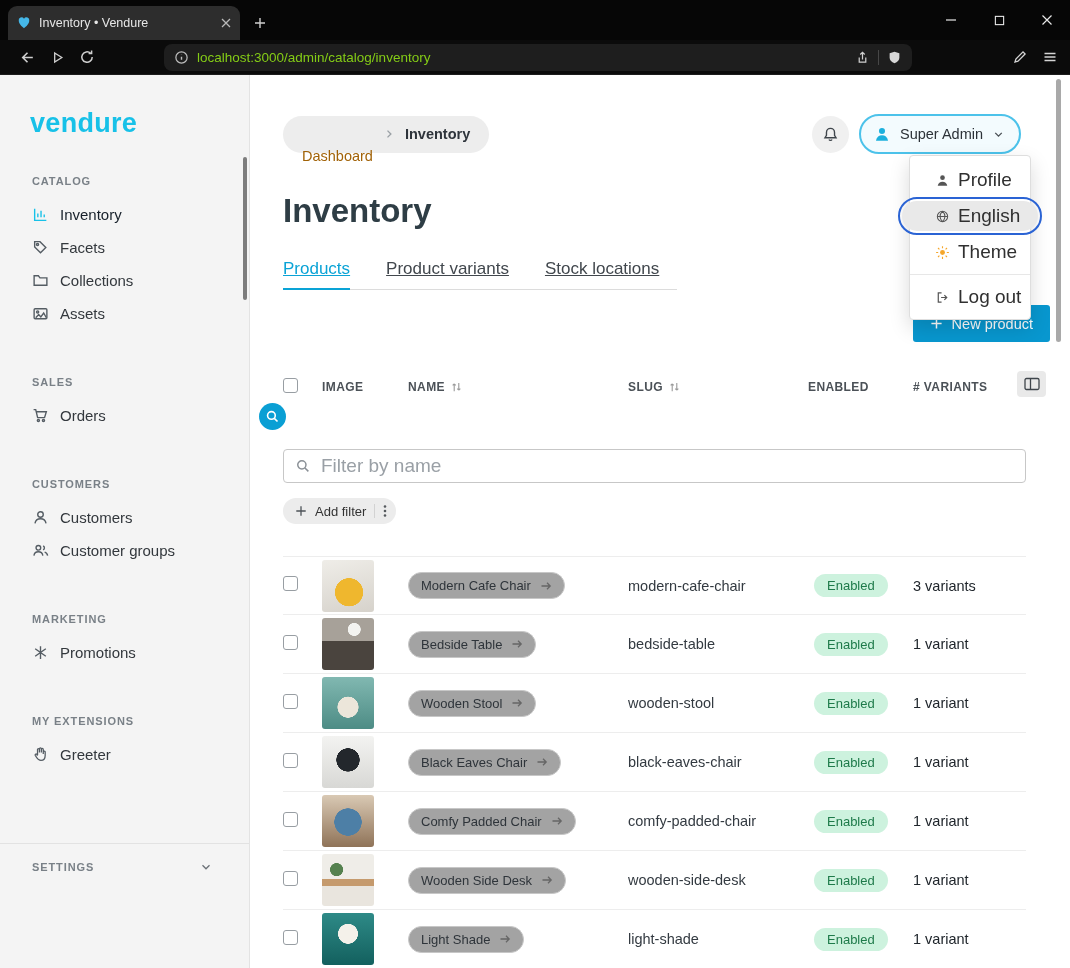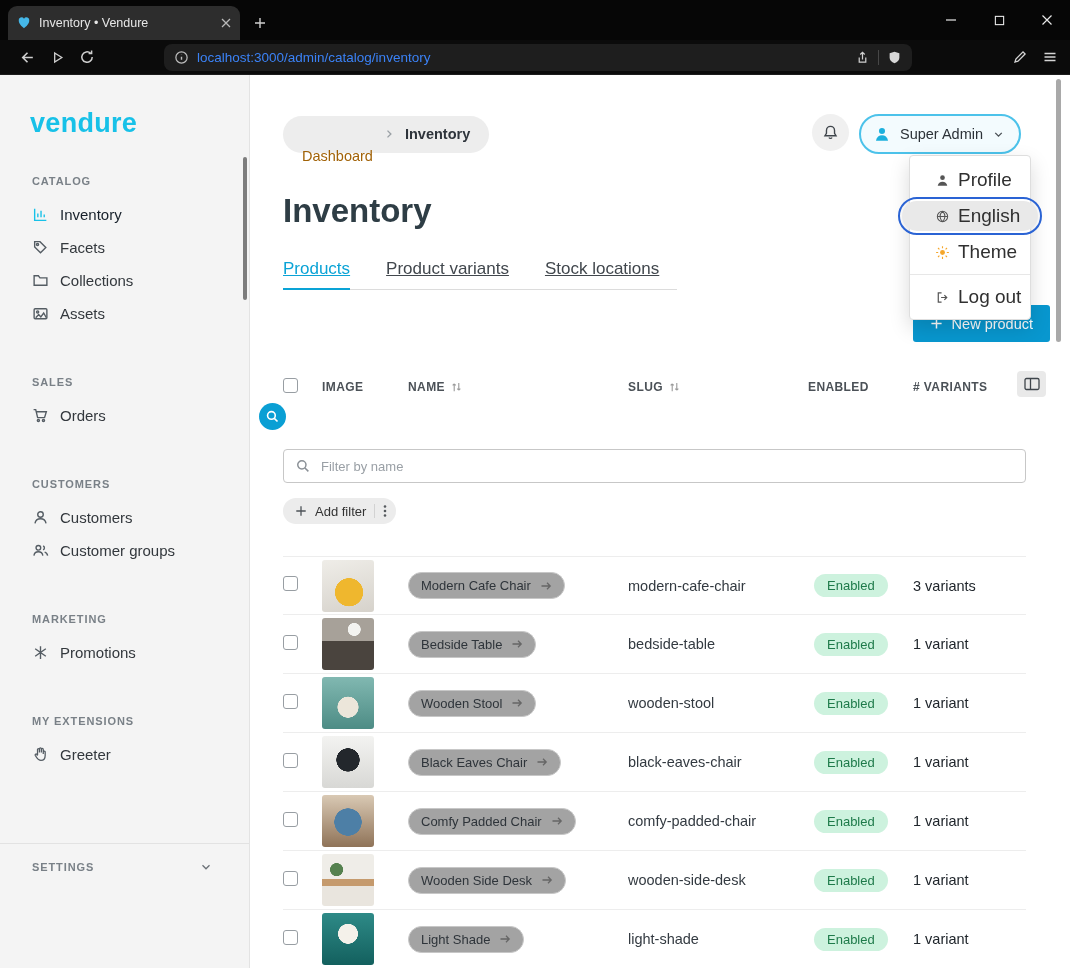--- a/index.html
+++ b/index.html
@@ -14,21 +14,21 @@
     display:flex;align-items:center;gap:8px;padding:17px 9px;color:#e7e7e7;font-size:12.5px;}
   .btab-title{flex:1;white-space:nowrap;overflow:hidden;}
   .newtab{width:28px;height:28px;display:flex;align-items:center;justify-content:center;margin:0 0 3px 6px;border-radius:6px;}
   .wincontrols{position:absolute;right:12px;top:0;height:40px;display:flex;align-items:center;gap:34px;padding-right:4px;}
   .winbtn{width:14px;height:14px;display:flex;align-items:center;justify-content:center;}
 
   .navbar{height:35px;background:#0b0b0b;display:flex;align-items:center;padding:0 12px;border-bottom:1px solid #1c1c1c;}
   .navbtn{width:30px;height:28px;display:flex;align-items:center;justify-content:center;border-radius:6px;}
   .urlbar{flex:1;height:27px;margin:0 100px 0 62px;background:#1e1e1e;border-radius:8px;
     display:flex;align-items:center;gap:8px;padding:0 10px;color:#cfcfcf;font-size:13.5px;}
-  .url-text{flex:1;white-space:nowrap;overflow:hidden;color:#3b82f6;}
+  .url-text{flex:1;white-space:nowrap;overflow:hidden;color:#84cc16;}
   .url-divider{width:1px;height:15px;background:#474747;}
   .nav-right{display:flex;align-items:center;gap:14px;}
 
   
   .app{position:absolute;top:75px;left:0;width:1070px;height:893px;display:flex;}
   .sidebar{width:250px;flex:none;background:#f4f4f4;border-right:1px solid #e3e3e3;position:relative;overflow:hidden;}
   .main{flex:1;position:relative;background:#fff;overflow:hidden;}
 
   
   .logo{margin:33px 0 0 30px;color:#17c1e8;font-size:27px;font-weight:700;letter-spacing:.3px;}
@@ -42,21 +42,21 @@
   .sidebar-bottom{position:absolute;left:0;right:0;top:768px;}
   .collapse-row{height:46px;display:flex;align-items:center;justify-content:space-between;
     padding:0 36px 0 32px;border-top:1px solid #e2e2e2;cursor:pointer;}
   .side-thumb{position:absolute;right:2px;top:82px;width:4px;height:143px;background:#7d7d7d;border-radius:2px;}
 
   
   .topbar{position:absolute;top:39px;left:33px;right:49px;display:flex;justify-content:space-between;align-items:center;}
   .breadcrumb{display:flex;align-items:center;gap:10px;height:37px;background:#ededed;border-radius:19px;padding:0 19px;font-size:14.5px;}
   .bc-link{color:#a16207;cursor:pointer;margin-top:44px;}
   .bc-current{color:#2e343b;font-weight:600;}
-  .top-right{display:flex;align-items:flex-start;gap:10px;}
+  .top-right{display:flex;align-items:center;gap:10px;}
   .bell-btn{width:37px;height:37px;border-radius:50%;background:#f0f0f0;border:none;display:flex;align-items:center;justify-content:center;cursor:pointer;}
   .user-pill{display:flex;align-items:center;gap:9px;height:40px;padding:0 14px 0 12px;border-radius:21px;
     border:2px solid #4cc2ea;background:#f3fbfe;font-size:14.5px;color:#2c3238;cursor:pointer;}
 
   
   .dropdown{position:absolute;top:80px;right:39px;width:122px;background:#fff;border:1px solid #dedede;border-radius:4px;
     box-shadow:0 8px 20px rgba(0,0,0,.15);z-index:30;padding:9px 0 7px;}
   .dd-item{height:30px;display:flex;align-items:center;gap:8px;padding-left:25px;font-size:19px;color:#303030;cursor:pointer;}
   .dd-item.focused{background:#e9e9e9;border-radius:15px;outline:2px solid #2a63d4;outline-offset:2px;margin:6px -8px;padding-left:33px;}
   .dd-div{height:1px;background:#e7e7e7;margin:7px 0;}
@@ -71,21 +71,21 @@
 
   
   .grid-cols{display:grid;grid-template-columns:39px 86px 220px 180px 105px 1fr;align-items:center;}
   .thead{position:absolute;top:297px;left:33px;right:44px;height:30px;font-size:12px;font-weight:700;color:#4b5157;letter-spacing:.4px;}
   .th{display:flex;align-items:center;gap:6px;}
   .col-btn{position:absolute;top:296px;right:24px;width:29px;height:26px;background:#e9e9e9;border:none;border-radius:4px;
     display:flex;align-items:center;justify-content:center;cursor:pointer;}
   .search-toggle{position:absolute;top:328px;left:9px;width:27px;height:27px;border-radius:50%;background:#0a9fd4;border:none;
     display:flex;align-items:center;justify-content:center;cursor:pointer;z-index:6;}
   .filter-wrap{position:absolute;top:374px;left:33px;right:44px;}
-  .filter-input{width:100%;height:34px;border:1px solid #c7c7c7;border-radius:4px;padding:0 12px 0 37px;font-size:13px;color:#333;
+  .filter-input{width:100%;height:34px;border:1px solid #c7c7c7;border-radius:4px;padding:0 12px 0 37px;font-size:19px;color:#333;
     font-family:inherit;background:#fff;}
   .filter-input::placeholder{color:#9aa0a6;}
   .filter-search-icon{position:absolute;left:12px;top:9px;}
   .add-filter{position:absolute;top:423px;left:33px;height:26px;background:#ececec;border:none;border-radius:13px;
     display:flex;align-items:center;gap:8px;padding:0 9px 0 12px;font-size:13px;color:#333;cursor:pointer;}
   .af-div{width:1px;height:14px;background:#d2d2d2;}
 
   .rows{position:absolute;top:481px;left:0;right:0;}
   .row{height:59px;border-bottom:1px solid #ededed;margin:0 44px 0 33px;}
   .row.firstrow{border-top:1px solid #ededed;}

